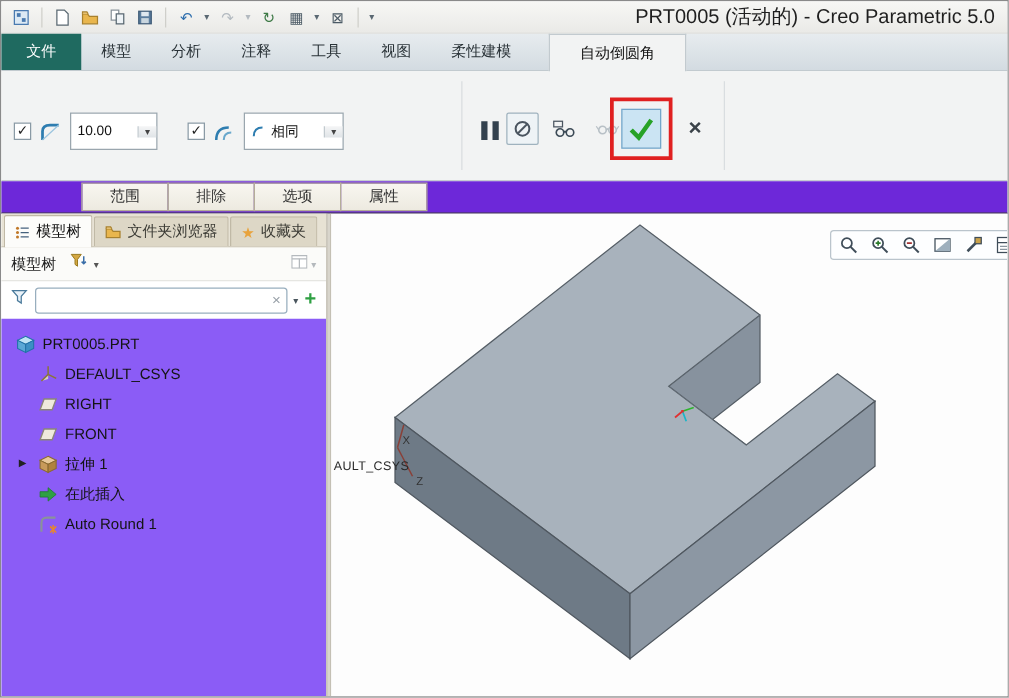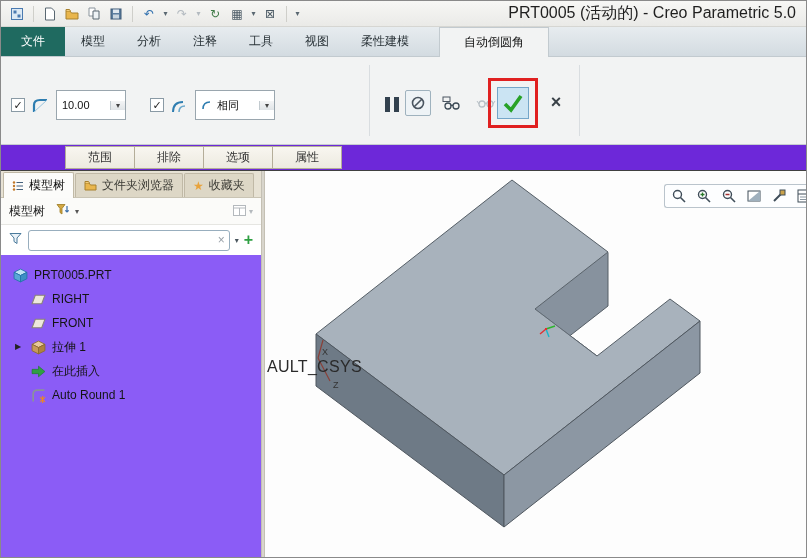--- a/index.html
+++ b/index.html
@@ -83,21 +83,21 @@
   .trow.expandable{padding-left:14px;}
   .expander{font-size:8px;color:#222;width:10px;line-height:1;}
   .ticon{width:15px;height:15px;flex:0 0 15px;}
   .ticon svg{width:100%;height:100%;display:block;}
 
   
   .part-svg{position:absolute;left:0;top:0;width:544px;height:388px;}
   .view-toolbar{position:absolute;top:13px;right:0;height:24px;width:142px;background:rgba(253,254,255,0.97);border:1px solid #bac4cc;border-right:none;border-radius:3px 0 0 3px;display:flex;align-items:center;gap:9px;padding:0 6px;overflow:hidden;}
   .vt-btn{width:16px;height:16px;flex:0 0 16px;display:flex;align-items:center;justify-content:center;}
   .vt-btn svg{display:block;}
-  .csys-label{position:absolute;left:2px;top:187px;font-size:16px;color:#2a2a2a;letter-spacing:0.3px;}
+  .csys-label{position:absolute;left:2px;top:197px;font-size:10px;color:#2a2a2a;letter-spacing:0.3px;}
   .axis-label{position:absolute;font-size:9px;color:#333;}
   .axis-x{left:57px;top:176px;}
   .axis-z{left:68px;top:209px;}
   .corner-axes{position:absolute;left:46px;top:168px;}
   .center-csys{position:absolute;left:269px;top:146px;}
 </style>
 </head>
 <body>
 
 <div class="window">
@@ -321,20 +321,31 @@
                 <polygon points="7,1 13,4 7,7 1,4" fill="#bfe3f5" stroke="#2273a8" stroke-width="0.8"></polygon>
                 <polygon points="1,4 7,7 7,13 1,10" fill="#5aa7d6" stroke="#2273a8" stroke-width="0.8"></polygon>
                 <polygon points="13,4 7,7 7,13 13,10" fill="#3d8fc4" stroke="#2273a8" stroke-width="0.8"></polygon>
               </svg>
           </span>
           <span>PRT0005.PRT</span>
         </div>
         <div class="trow child">
           <span class="ticon">
             <svg viewBox="0 0 14 14">
+                <polygon points="7,7 2,12 7,10.5" fill="#d8d2c2"></polygon>
+                <line x1="7" y1="7" x2="7" y2="1" stroke="#8a7536" stroke-width="1.1"></line>
+                <line x1="7" y1="7" x2="2" y2="12" stroke="#8a7536" stroke-width="1.1"></line>
+                <line x1="7" y1="7" x2="13" y2="10" stroke="#8a7536" stroke-width="1.1"></line>
+              </svg>
+          </span>
+          <span>DEFAULT_CSYS</span>
+        </div>
+        <div class="trow child">
+          <span class="ticon">
+            <svg viewBox="0 0 14 14">
                 <polygon points="1,11 4,3 13,3 10,11" fill="#eee9dc" stroke="#8a8578"></polygon>
               </svg>
           </span>
           <span>RIGHT</span>
         </div>
         <div class="trow child">
           <span class="ticon">
             <svg viewBox="0 0 14 14">
                 <polygon points="1,11 4,3 13,3 10,11" fill="#eee9dc" stroke="#8a8578"></polygon>
               </svg>

